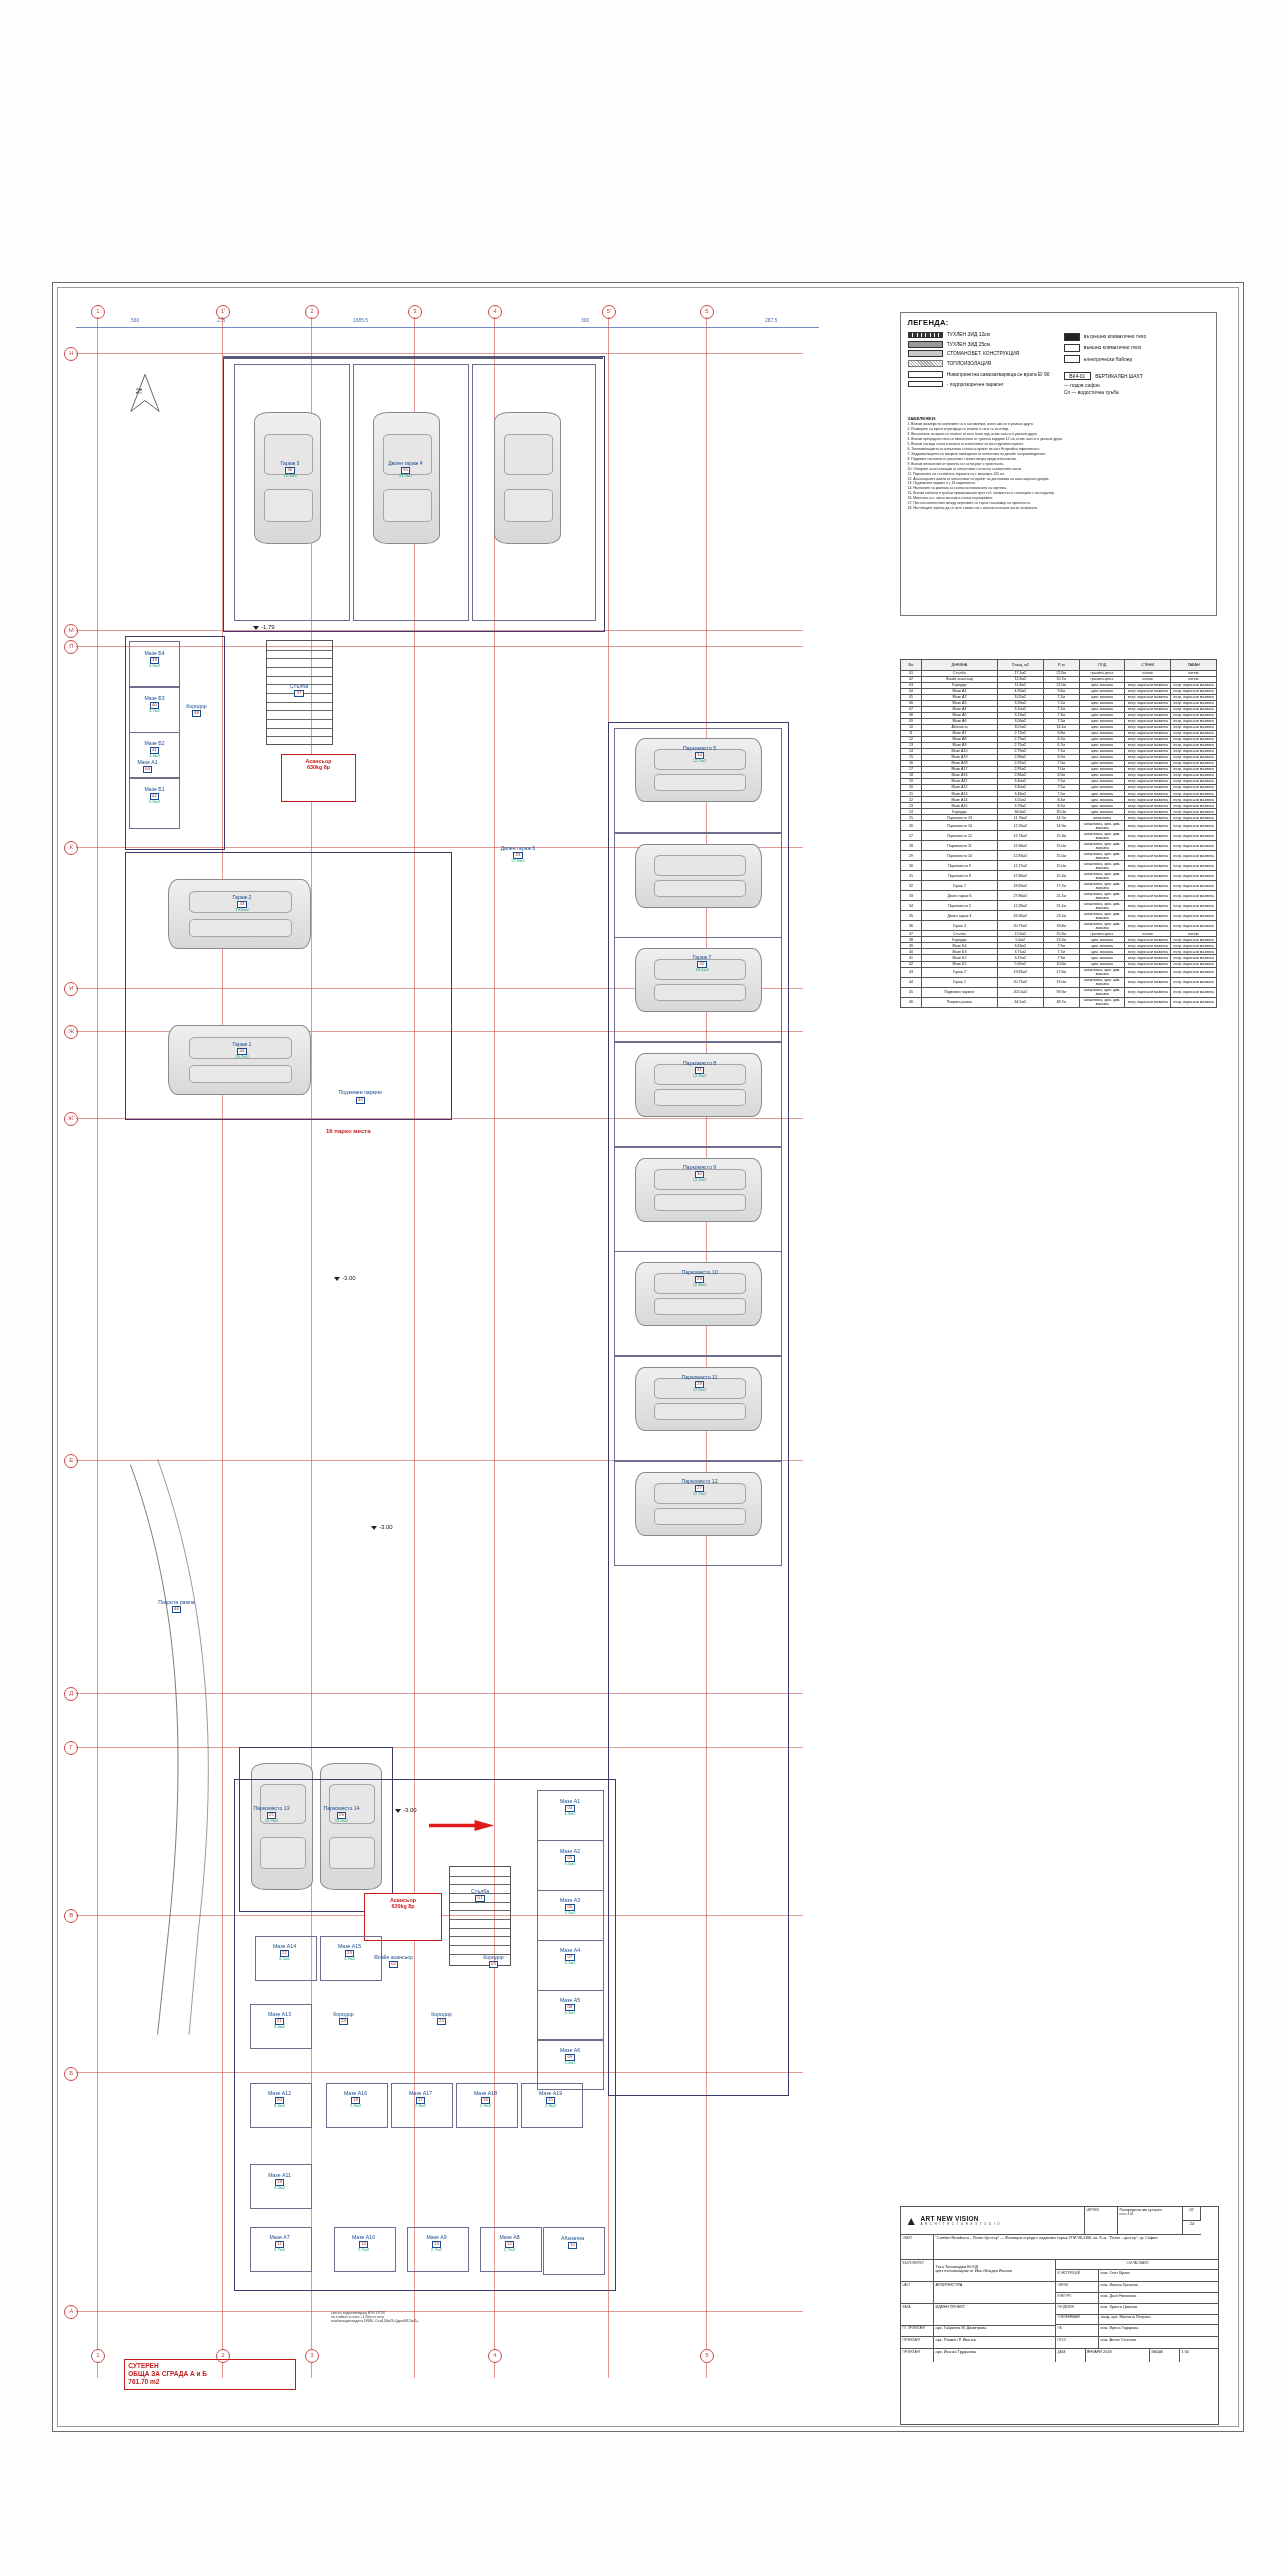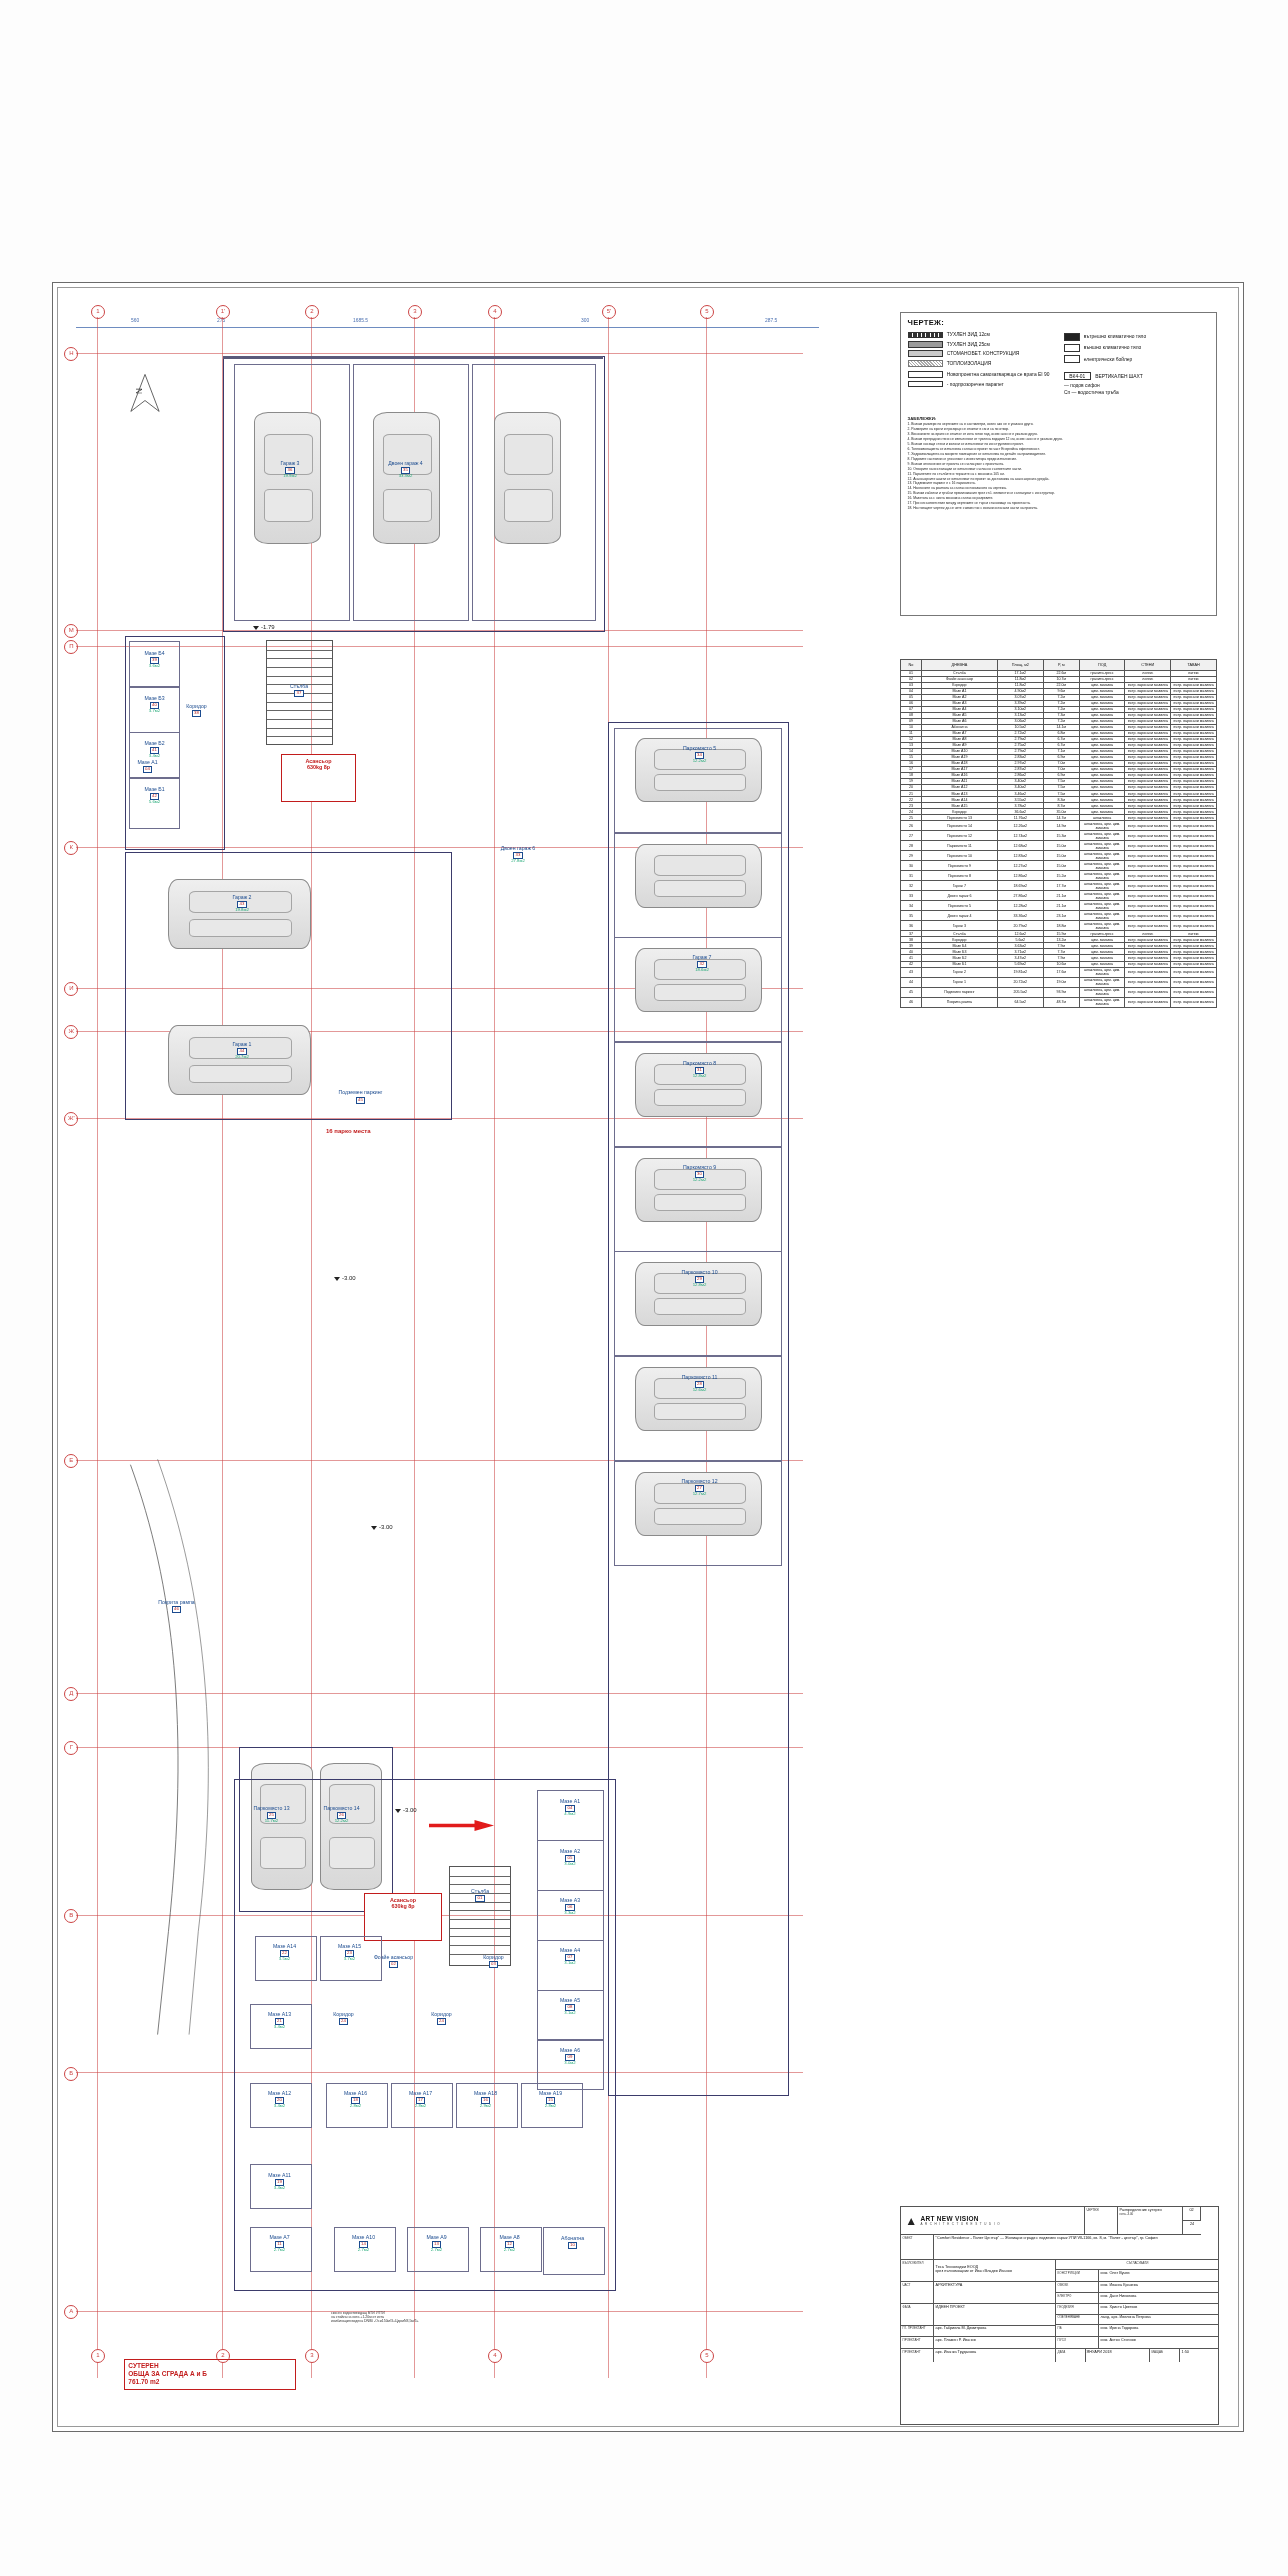--- a/index.html
+++ b/index.html
@@ -502,21 +502,21 @@
     <div class="bubble" style="left:245px;top:2045px;">3</div>
     <div class="bubble" style="left:428px;top:2045px;">4</div>
     <div class="bubble" style="left:640px;top:2045px;">5</div>
 
     <div style="position:absolute;left:64px;top:2055px;width:163px;border:0.5px solid #c21c1c;padding:2.2px 3.3px;color:#c21c1c;font-size:6.5px;font-weight:bold;white-space:pre-line;line-height:1.25;">СУТЕРЕН
 ОБЩА ЗА СГРАДА А и Б
 761.70 m2</div>
   </div>
 
   <div class="legend">
-    <h3>ЧЕРТЕЖ:</h3>
+    <h3>ЛЕГЕНДА:</h3>
 
     <div class="lg-row">
       <span class="lg-sym s1"></span>
       <span>ТУХЛЕН ЗИД 12см</span>
     </div>
     <div class="lg-row">
       <span class="lg-sym s2"></span>
       <span>ТУХЛЕН ЗИД 25см</span>
     </div>
     <div class="lg-row">

